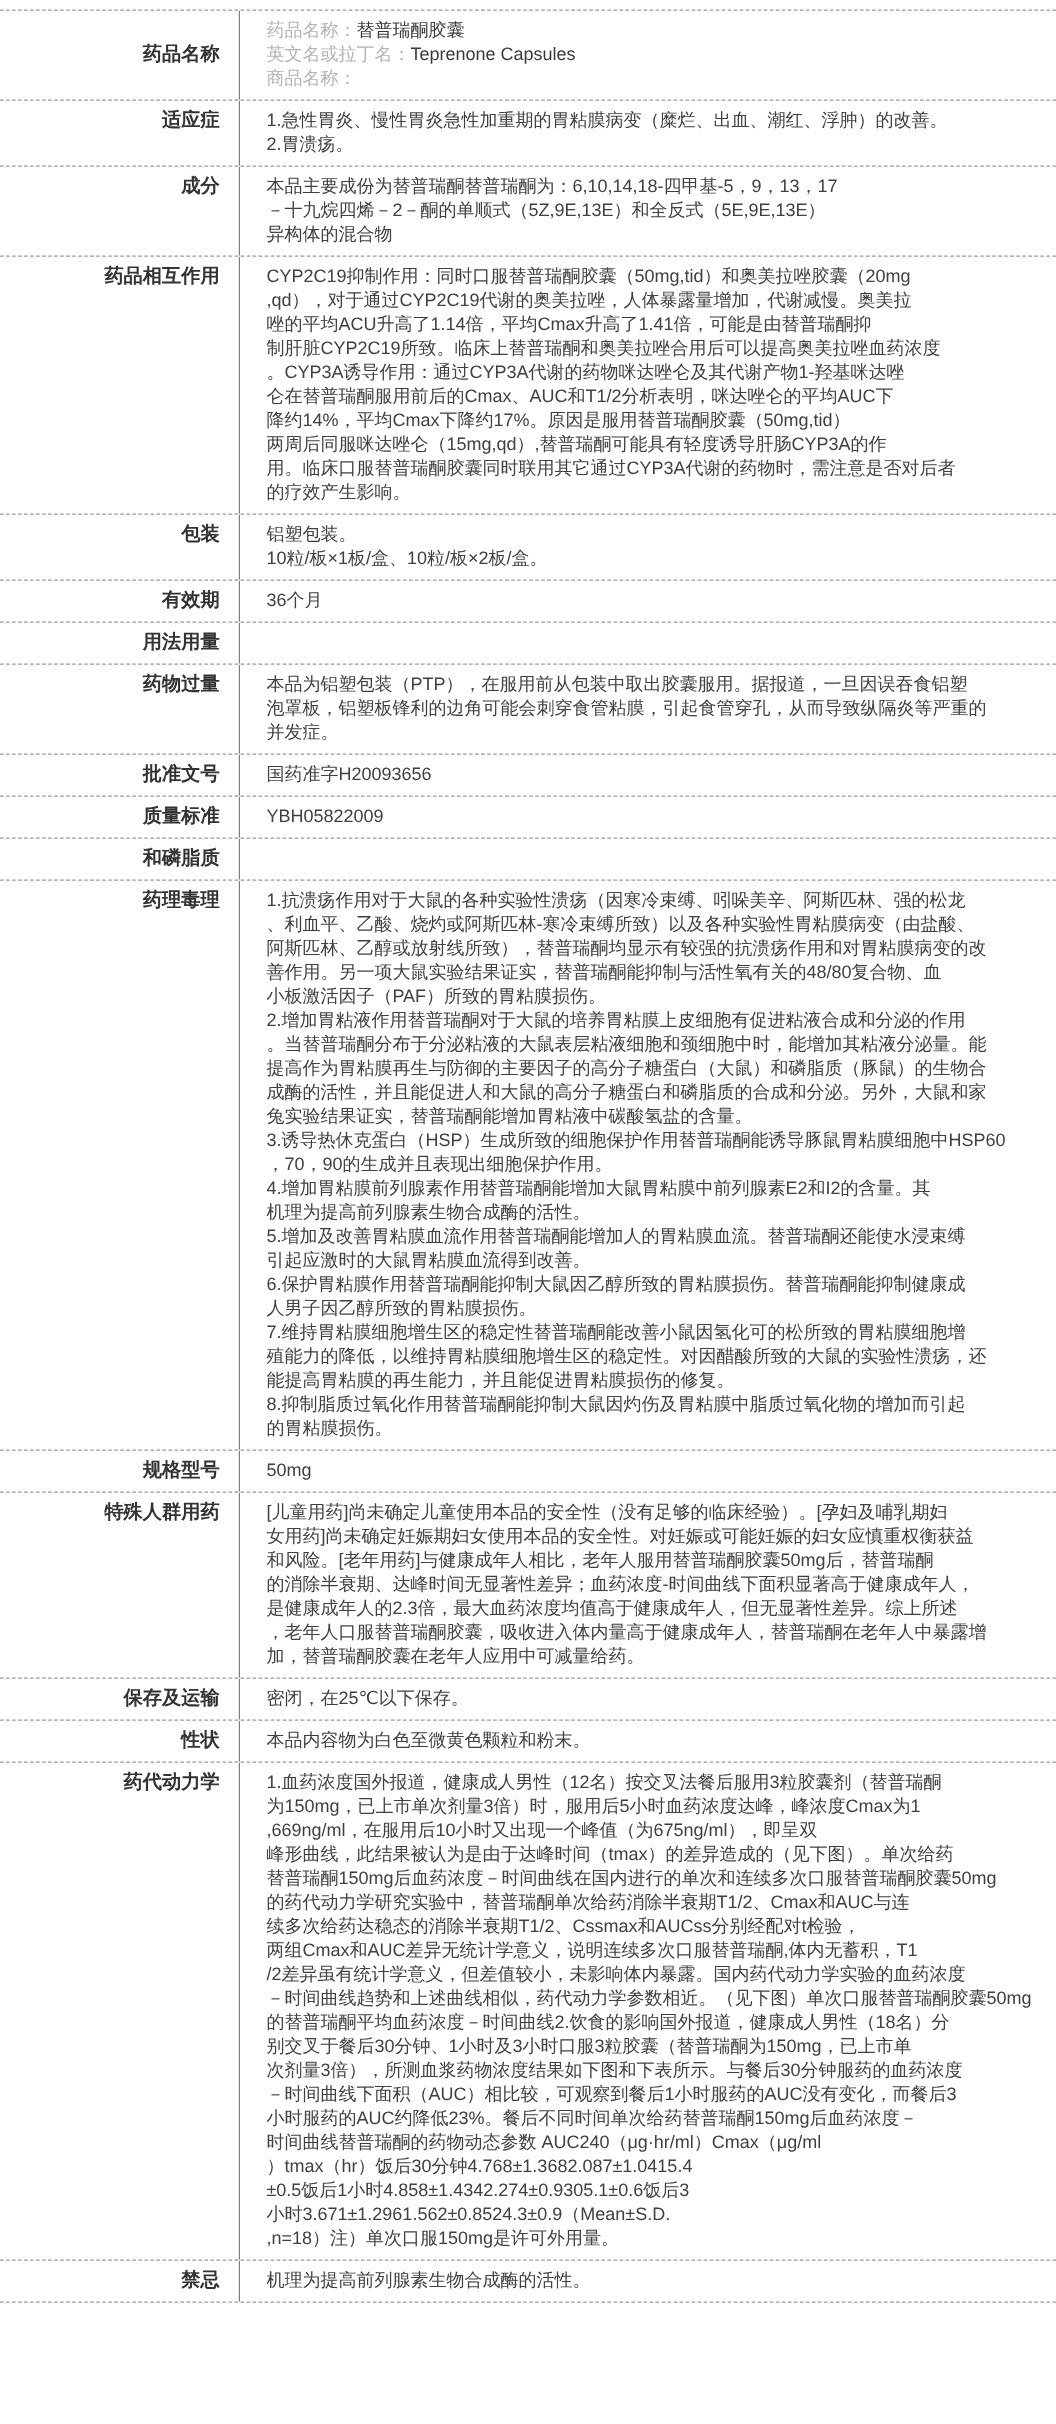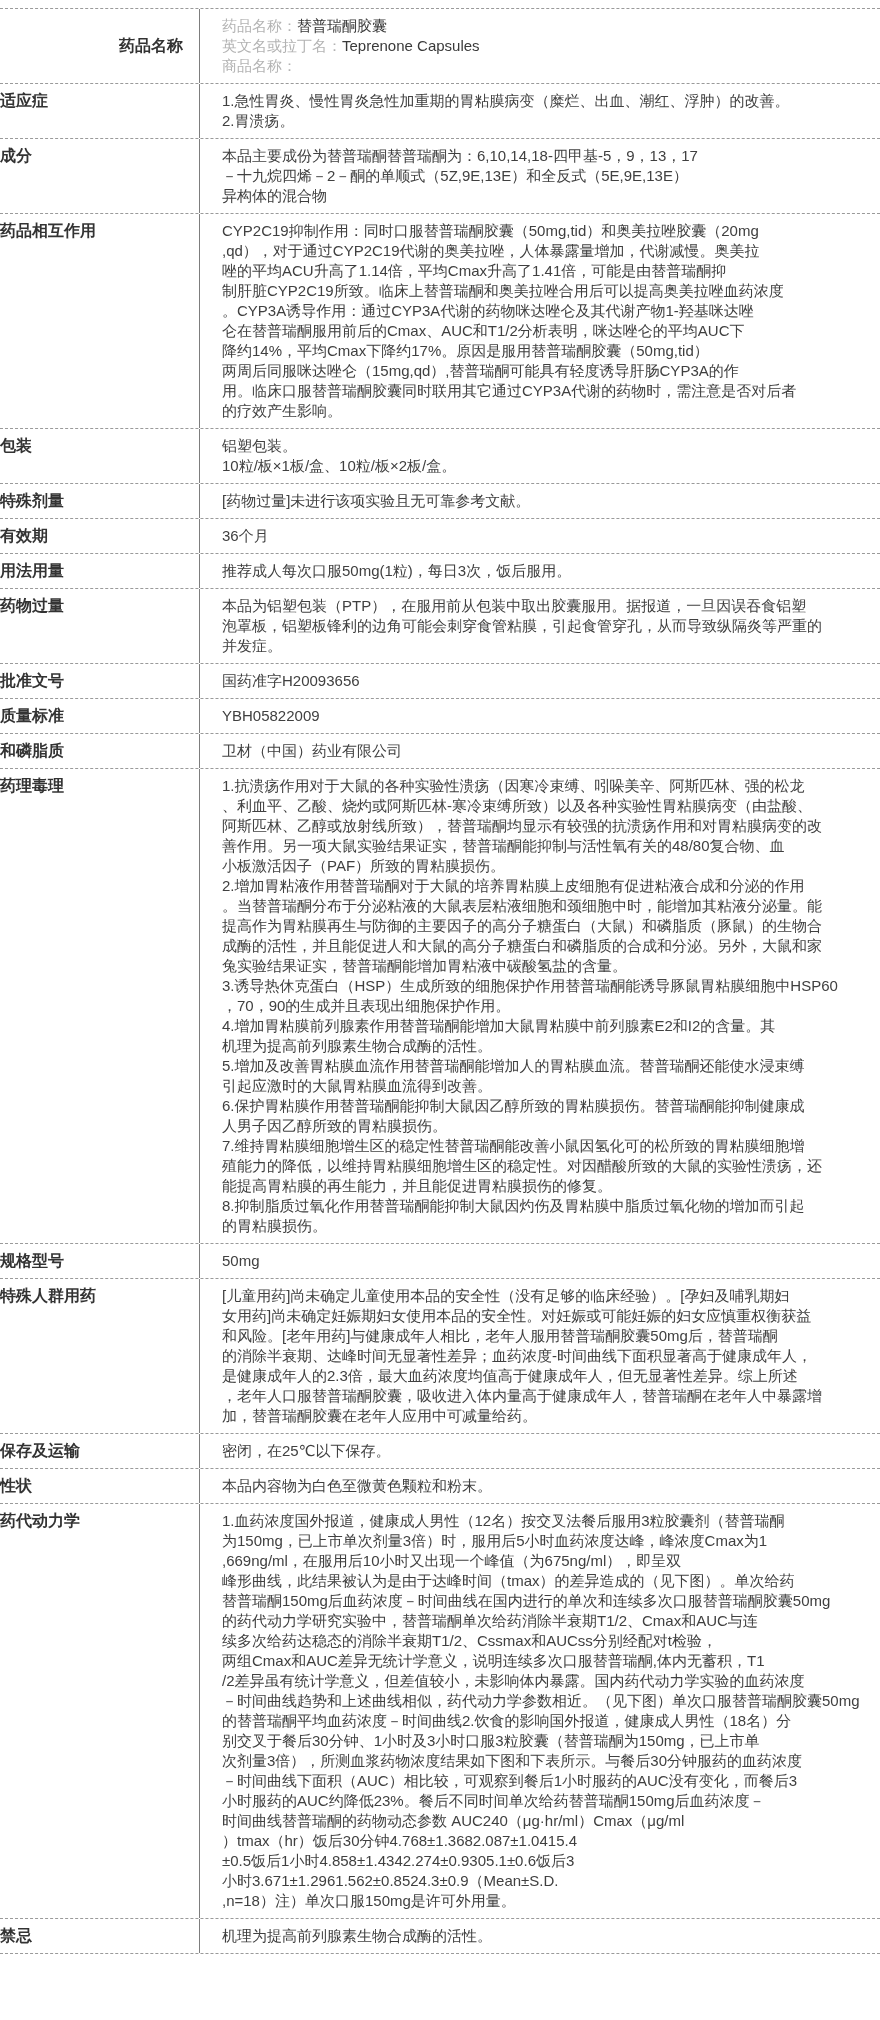--- a/index.html
+++ b/index.html
@@ -22,20 +22,21 @@
   .row {
     display: flex;
     border-bottom: 1px dashed #9a9a9a;
     align-items: stretch;
   }
   .label-cell {
     width: 200px;
     flex: 0 0 200px;
     box-sizing: border-box;
     padding: 7px 16px 7px 0;
+    text-align: right;
     font-size: 16px;
     font-weight: bold;
     color: #333333;
     line-height: 20px;
     border-right: 1px solid #7d7d7d;
   }
   .label-cell.center {
     display: flex;
     align-items: center;
     justify-content: flex-end;
@@ -86,48 +87,42 @@
 两周后同服咪达唑仑（15mg,qd）,替普瑞酮可能具有轻度诱导肝肠CYP3A的作
 用。临床口服替普瑞酮胶囊同时联用其它通过CYP3A代谢的药物时，需注意是否对后者
 的疗效产生影响。</div>
     </div>
     <div class="row">
       <div class="label-cell">包装</div>
       <div class="content-cell">铝塑包装。
 10粒/板×1板/盒、10粒/板×2板/盒。</div>
     </div>
     <div class="row">
-      <div class="label-cell">特殊剂量</div>
-      <div class="content-cell">[药物过量]未进行该项实验且无可靠参考文献。</div>
-    </div>
-    <div class="row">
       <div class="label-cell">有效期</div>
       <div class="content-cell">36个月</div>
     </div>
     <div class="row">
       <div class="label-cell">用法用量</div>
-      <div class="content-cell">推荐成人每次口服50mg(1粒)，每日3次，饭后服用。</div>
     </div>
     <div class="row">
       <div class="label-cell">药物过量</div>
       <div class="content-cell">本品为铝塑包装（PTP），在服用前从包装中取出胶囊服用。据报道，一旦因误吞食铝塑
 泡罩板，铝塑板锋利的边角可能会刺穿食管粘膜，引起食管穿孔，从而导致纵隔炎等严重的
 并发症。</div>
     </div>
     <div class="row">
       <div class="label-cell">批准文号</div>
       <div class="content-cell">国药准字H20093656</div>
     </div>
     <div class="row">
       <div class="label-cell">质量标准</div>
       <div class="content-cell">YBH05822009</div>
     </div>
     <div class="row">
       <div class="label-cell">和磷脂质</div>
-      <div class="content-cell">卫材（中国）药业有限公司</div>
     </div>
     <div class="row">
       <div class="label-cell">药理毒理</div>
       <div class="content-cell">1.抗溃疡作用对于大鼠的各种实验性溃疡（因寒冷束缚、吲哚美辛、阿斯匹林、强的松龙
 、利血平、乙酸、烧灼或阿斯匹林-寒冷束缚所致）以及各种实验性胃粘膜病变（由盐酸、
 阿斯匹林、乙醇或放射线所致），替普瑞酮均显示有较强的抗溃疡作用和对胃粘膜病变的改
 善作用。另一项大鼠实验结果证实，替普瑞酮能抑制与活性氧有关的48/80复合物、血
 小板激活因子（PAF）所致的胃粘膜损伤。
 2.增加胃粘液作用替普瑞酮对于大鼠的培养胃粘膜上皮细胞有促进粘液合成和分泌的作用
 。当替普瑞酮分布于分泌粘液的大鼠表层粘液细胞和颈细胞中时，能增加其粘液分泌量。能

